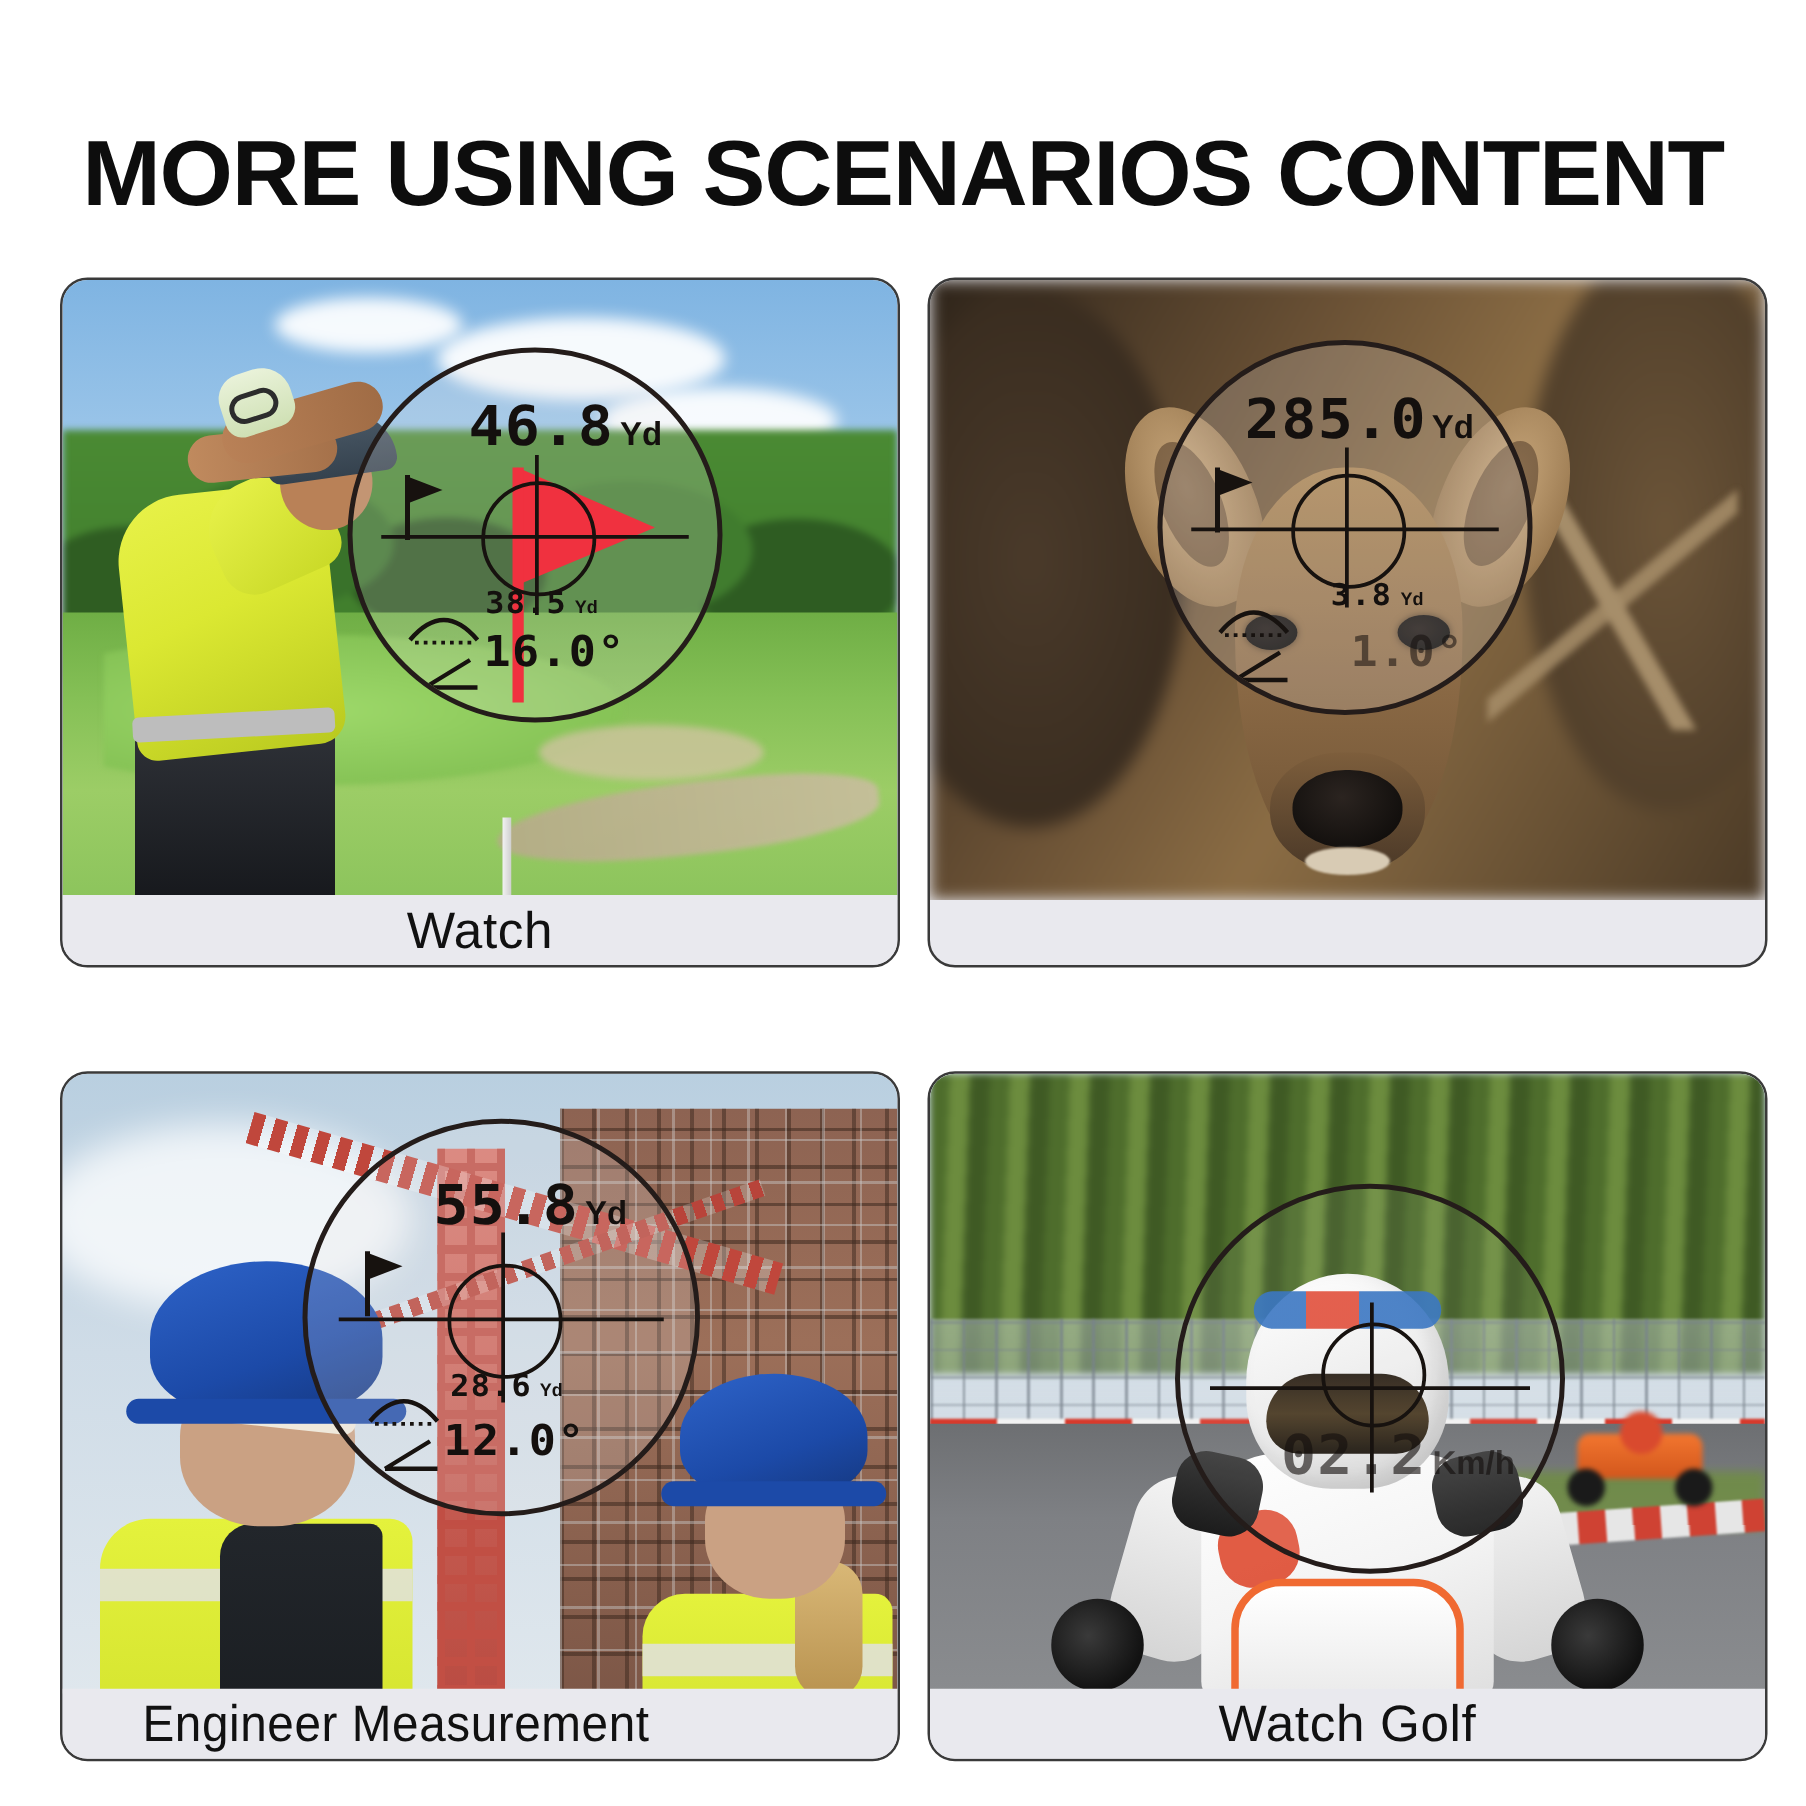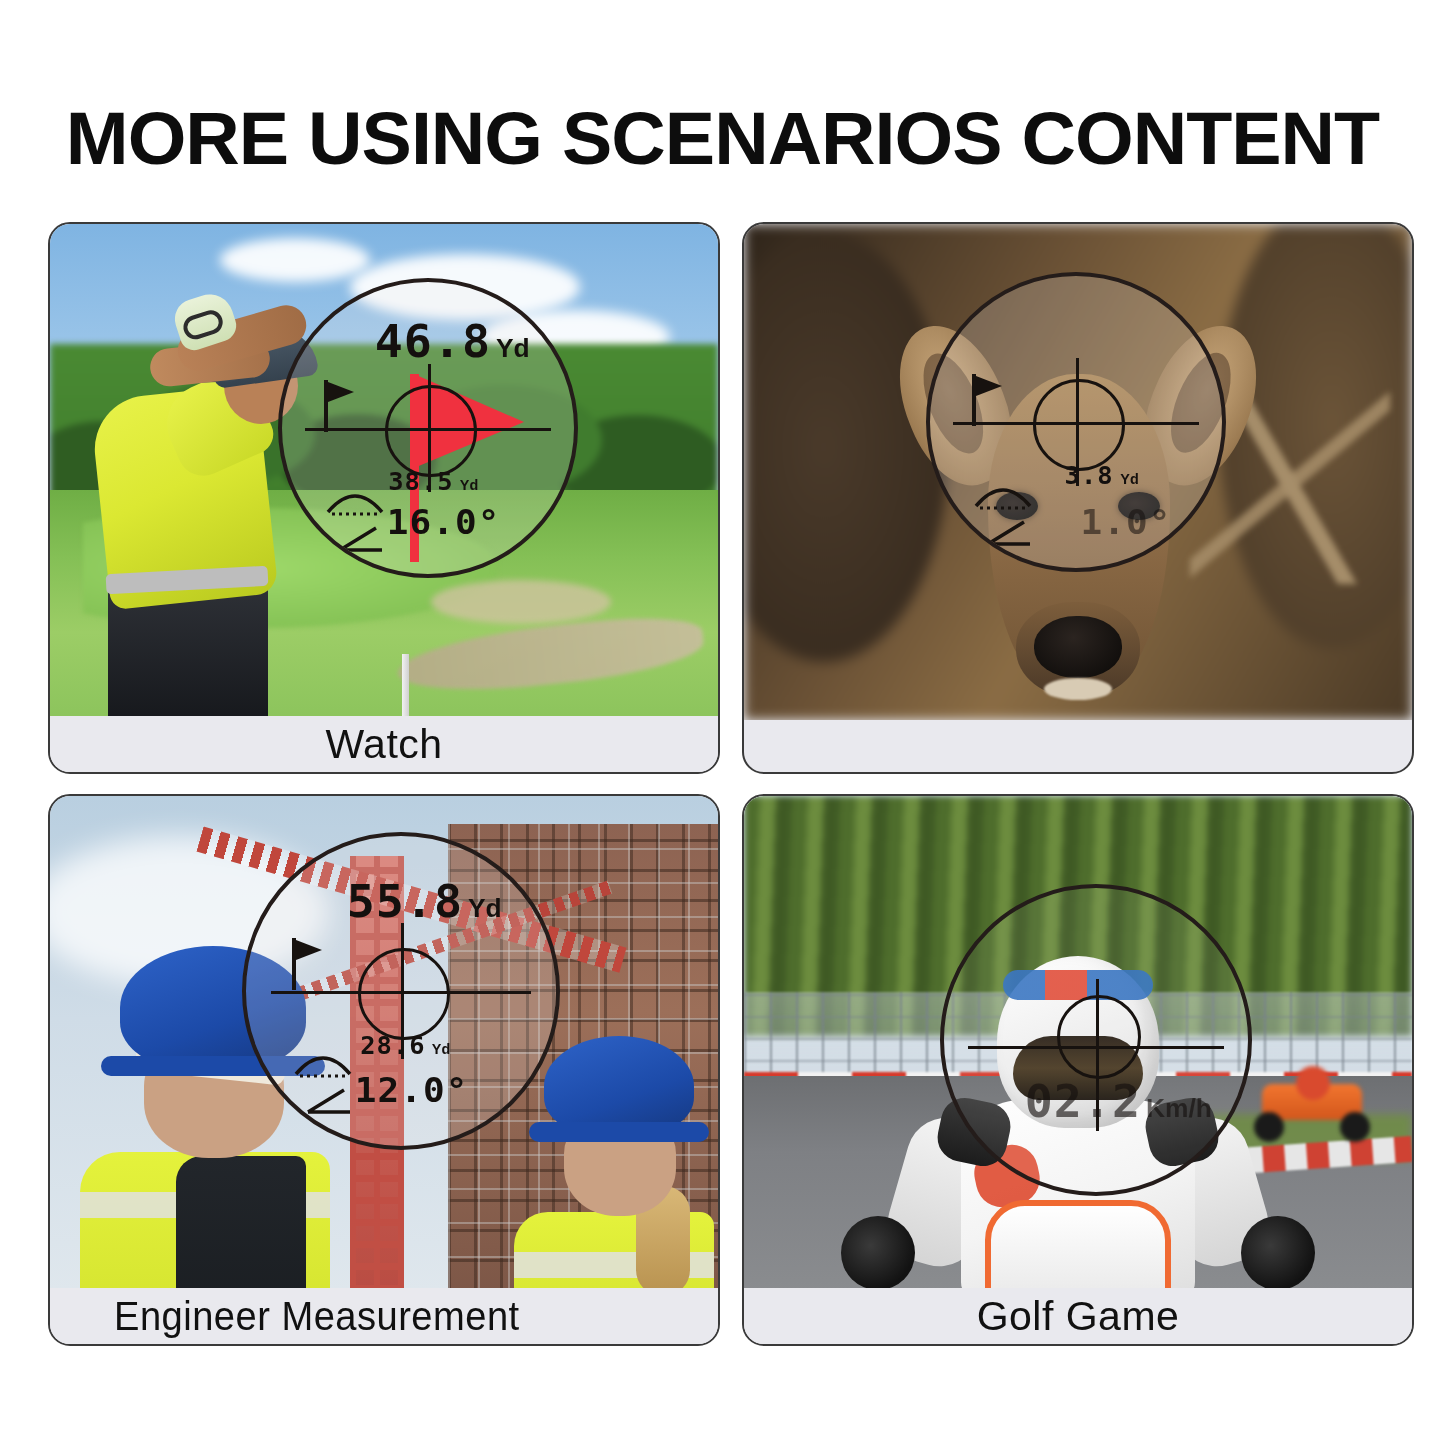--- a/index.html
+++ b/index.html
@@ -14,21 +14,21 @@
     position:absolute;left:0;top:96px;width:1445px;text-align:center;
     font-family:"Liberation Sans",sans-serif;
     font-size:74px;font-weight:bold;color:#0d0d0d;
     letter-spacing:-1px;transform:scaleX(1.02);
     white-space:nowrap;
   }
 
   
   .grid{position:absolute;left:32px;top:222px;width:1382px;}
   .row{display:flex;justify-content:space-between;padding-left:16px;}
-  .row.r2{margin-top:20px;}
+  .row.r2{margin-top:83px;}
 
   .card{
     position:relative;width:672px;height:552px;
     border:2px solid #3a3a3a;border-radius:22px;
     background:#e9e9ee;overflow:hidden;
     box-sizing:border-box;
   }
   .scene{
     position:absolute;left:0;top:0;width:100%;height:496px;
     overflow:hidden;
@@ -523,20 +523,23 @@
               <div class="reticle-c"></div>
               <div class="reticle-v"></div>
 
               <div class="ico" style="left:36px;top:96px;">
                 <svg width="44" height="56" viewBox="0 0 44 56">
                   <rect x="6" y="2" width="4" height="52" fill="#17120f"></rect>
                   <polygon points="10,4 36,14 10,24" fill="#17120f"></polygon>
                 </svg>
               </div>
 
+              <div class="readout r-main" style="left:70px;top:34px;">
+                <span class="seg">285.0</span><span class="unit">Yd</span>
+              </div>
 
               <div class="ico" style="left:42px;top:196px;">
                 <svg width="62" height="40" viewBox="0 0 62 40">
                   <path d="M4 34 Q31 2 58 34" stroke="#17120f" stroke-width="3.5" fill="none"></path>
                   <path d="M8 36 H56" stroke="#17120f" stroke-width="3" stroke-dasharray="3 4"></path>
                 </svg>
               </div>
               <div class="readout r-sub" style="left:136px;top:186px;">
                 <span class="seg">3.8</span><span class="unit">Yd</span>
               </div>
@@ -666,19 +669,19 @@
               <div class="reticle-c" style="top:48%;width:78px;height:78px;margin-left:-39px;margin-top:-39px;"></div>
               <div class="reticle-v" style="top:30%;height:50%;"></div>
 
               <div class="readout r-main" style="left:84px;top:188px;opacity:.62;">
                 <span class="seg">02.2</span><span class="unit">Km/h</span>
               </div>
             </div>
           </div>
         </div>
         <div class="caption center">
-          <span>Golf Game</span>
+          <span>Watch Golf</span>
         </div>
       </div>
     </div>
 
   </div>
 </div>
 
 </body></html>

